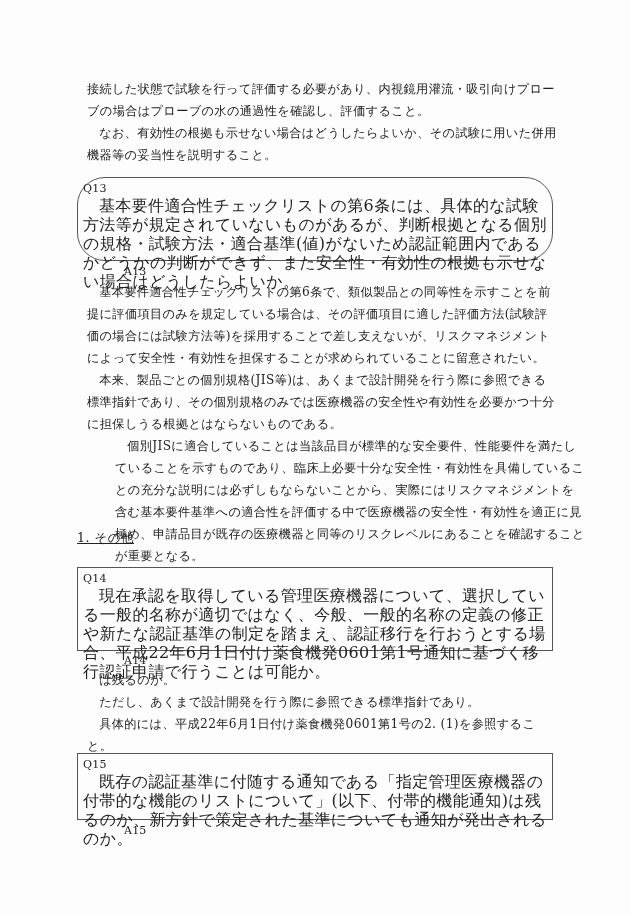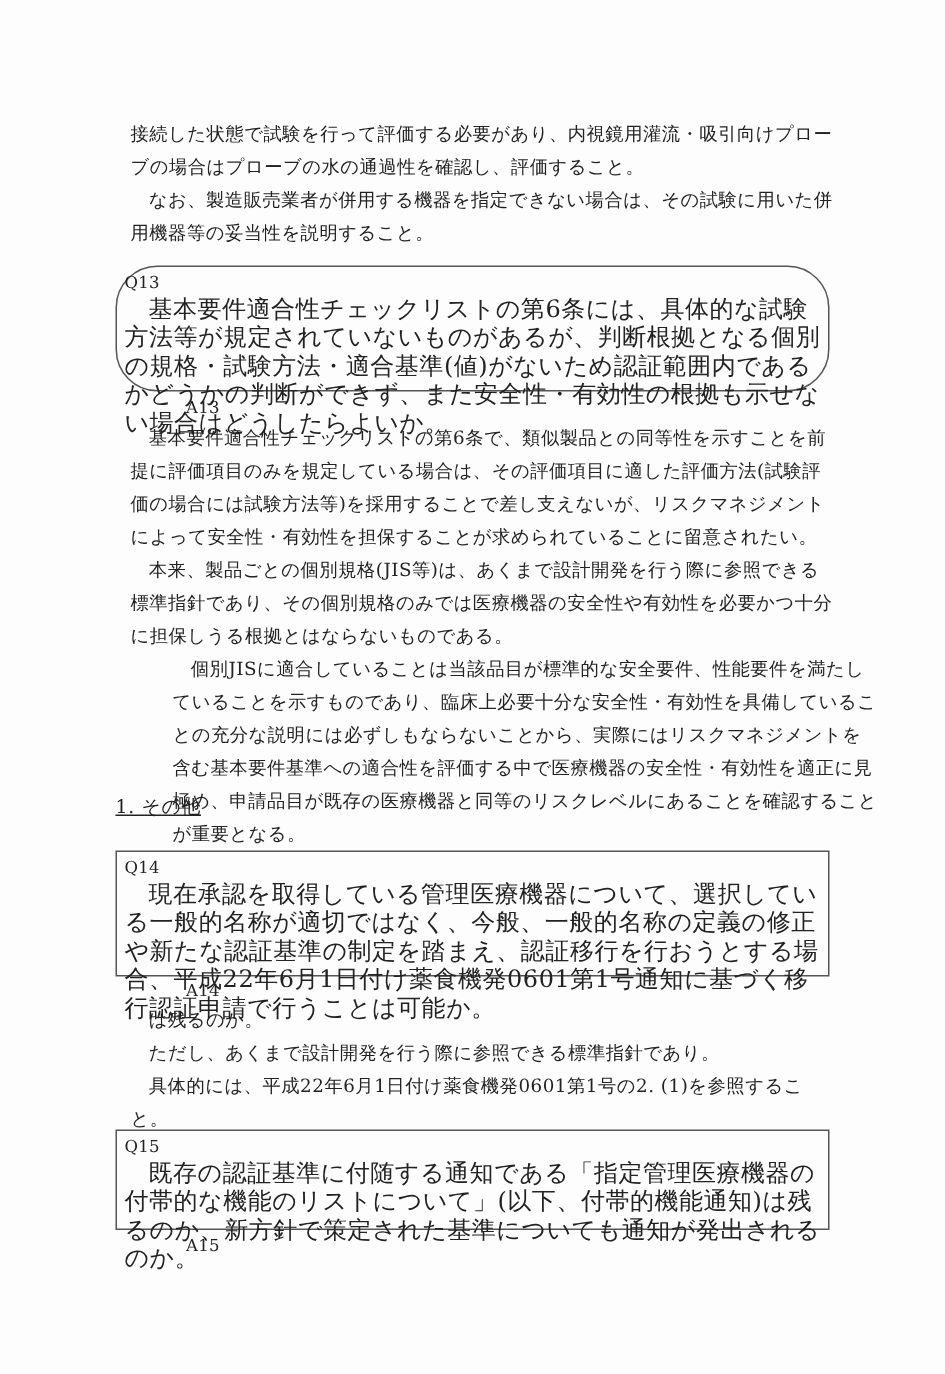--- a/index.html
+++ b/index.html
@@ -70,21 +70,21 @@
       text-decoration: underline;
       letter-spacing: 0.5px;
     }
   </style>
 </head>
 <body>
 
 <div class="page">
 
   <p class="para" style="top:78px;">接続した状態で試験を行って評価する必要があり、内視鏡用灌流・吸引向けプローブの場合はプローブの水の通過性を確認し、評価すること。</p>
-  <p class="para indent" style="top:122px;">なお、製造販売業者が併用する機器を指定できない場合は、その試験に用いた併用機器等の妥当性を説明すること。</p>
+  <p class="para indent" style="top:122px;">なお、有効性の根拠も示せない場合はどうしたらよいか、その試験に用いた併用機器等の妥当性を説明すること。</p>
 
   <div class="qbox" style="top:177px; height:84px;border-radius:28px;">
     <p class="label">Q13</p>
     <p class="qtext">基本要件適合性チェックリストの第6条には、具体的な試験方法等が規定されていないものがあるが、判断根拠となる個別の規格・試験方法・適合基準(値)がないため認証範囲内であるかどうかの判断ができず、また安全性・有効性の根拠も示せない場合はどうしたらよいか。</p>
   </div>
 
   <div class="alabel" style="top:264px;">A13</div>
   <p class="para indent" style="top:281px;">基本要件適合性チェックリストの第6条で、類似製品との同等性を示すことを前提に評価項目のみを規定している場合は、その評価項目に適した評価方法(試験評価の場合には試験方法等)を採用することで差し支えないが、リスクマネジメントによって安全性・有効性を担保することが求められていることに留意されたい。</p>
   <p class="para indent" style="top:369px;">本来、製品ごとの個別規格(JIS等)は、あくまで設計開発を行う際に参照できる標準指針であり、その個別規格のみでは医療機器の安全性や有効性を必要かつ十分に担保しうる根拠とはならないものである。</p>
   <p class="para indent" style="top:435px;margin-left:28px;">個別JISに適合していることは当該品目が標準的な安全要件、性能要件を満たしていることを示すものであり、臨床上必要十分な安全性・有効性を具備していることの充分な説明には必ずしもならないことから、実際にはリスクマネジメントを含む基本要件基準への適合性を評価する中で医療機器の安全性・有効性を適正に見極め、申請品目が既存の医療機器と同等のリスクレベルにあることを確認することが重要となる。</p>

